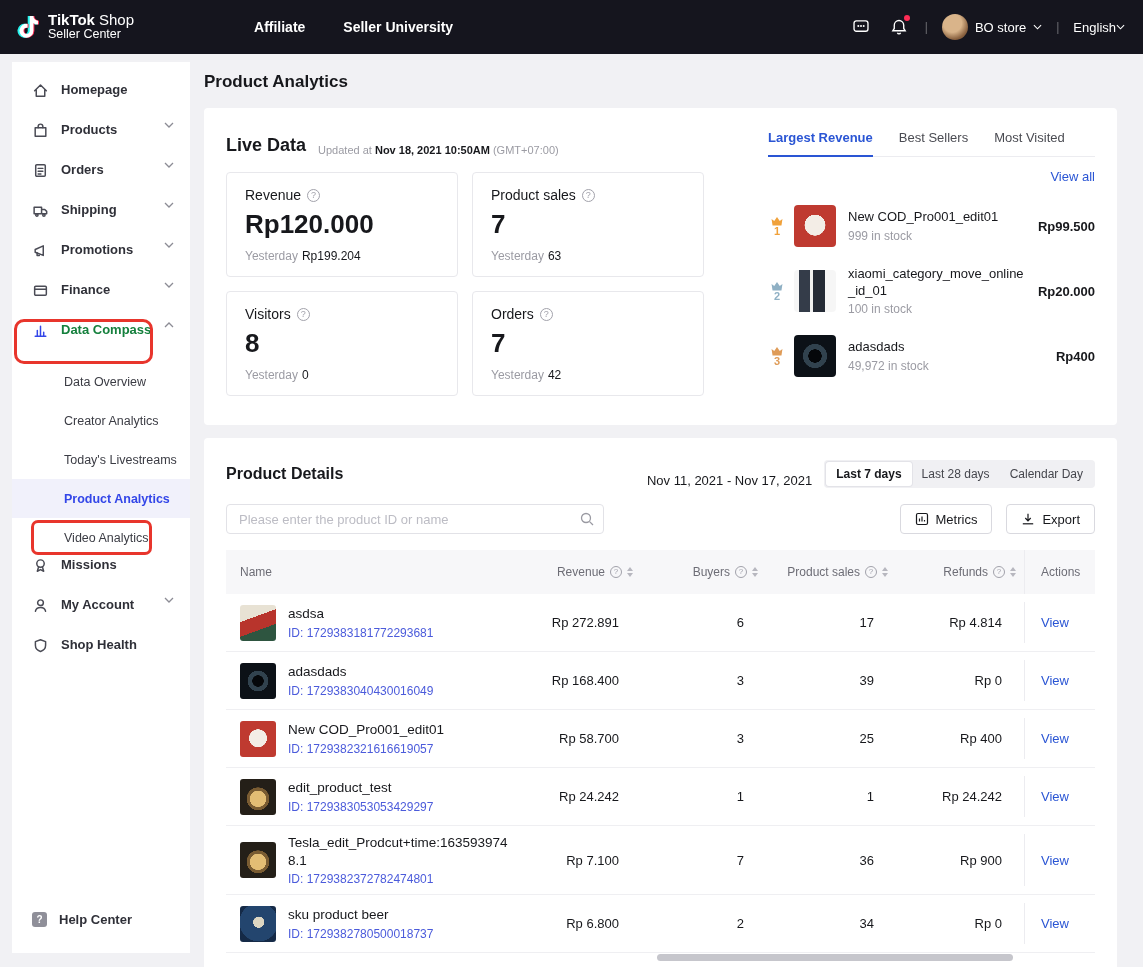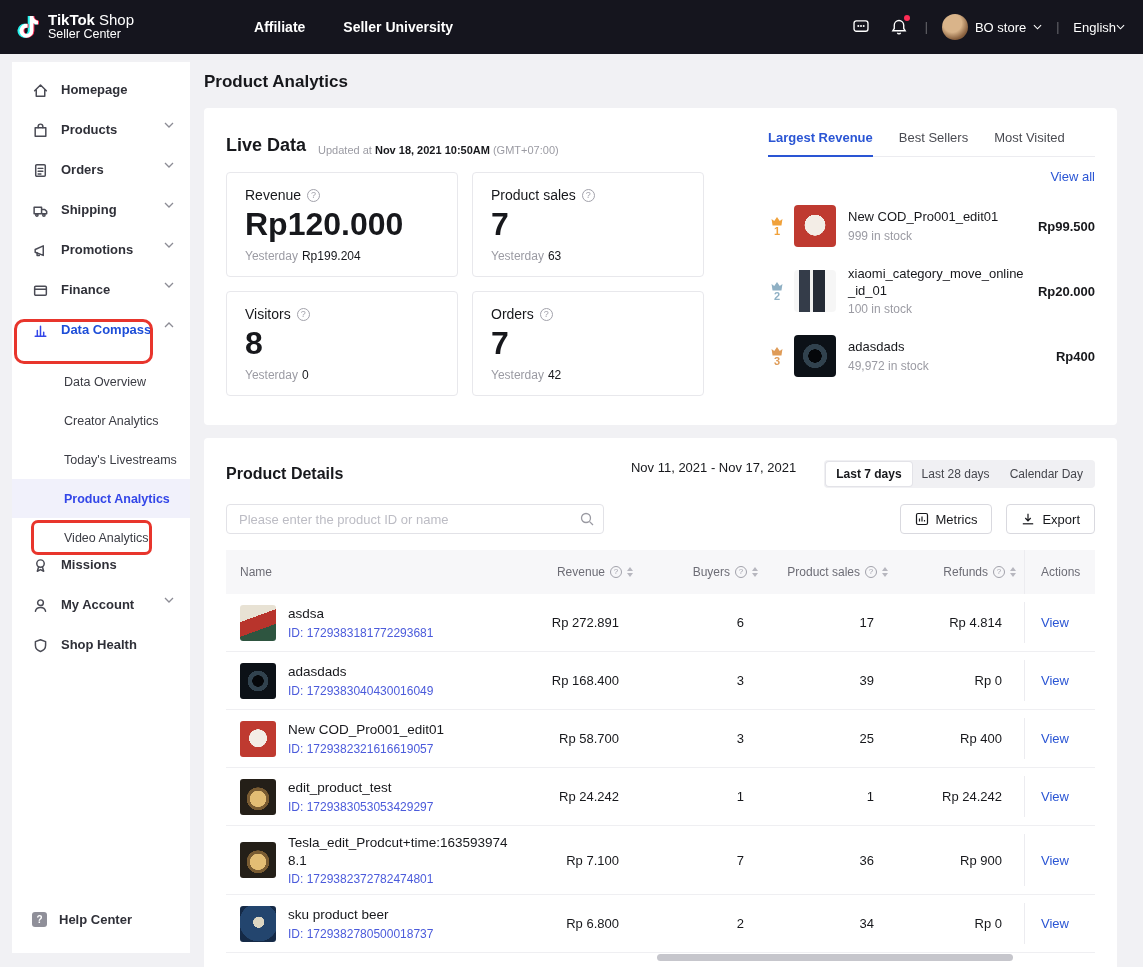--- a/index.html
+++ b/index.html
@@ -26,21 +26,21 @@
   .avatar{width:26px;height:26px;border-radius:50%;background:radial-gradient(circle at 40% 35%,#d9b48a 0 40%,#8a6240 70%,#5d3f27)}
   .store-name,.lang-name{font-size:13px;color:#fff}
   .chev-w{display:flex;align-items:center}
   .lang{display:flex;align-items:center;cursor:pointer}
 
   
   .sidebar{position:absolute;top:62px;left:12px;width:178px;bottom:14px;background:#fff;padding-top:20px;display:flex;flex-direction:column;z-index:1}
   .nav-item{height:40px;display:flex;align-items:flex-start;padding:0 16px 0 20px;cursor:pointer;color:#2f3038;font-size:13px;font-weight:600}
   .nav-item .nav-icon{display:flex;align-items:center;color:#4a4b55;margin-right:12px}
   .nav-item .chev{margin-left:auto;color:#8c8c95;display:flex}
-  .nav-item.active{color:#1d4ed8}
+  .nav-item.active{color:#15803d}
   .nav-item.active .nav-icon{color:#3346e8}
   .sub-item{height:39px;display:flex;align-items:center;padding-left:52px;font-size:12.5px;color:#3b3c44;cursor:pointer}
   .sub-item.active{background:#f1f1fb;color:#3346e8;font-weight:600}
   .help-row{margin-top:auto;height:40px;display:flex;align-items:center;padding-left:20px;font-size:13px;font-weight:600;color:#2f3038;cursor:pointer;margin-bottom:14px}
   .help-ic{width:15px;height:15px;border-radius:3px;background:#8f8f99;color:#fff;font-size:10px;font-weight:bold;display:flex;align-items:center;justify-content:center;margin-right:12px}
 
   
   .main{position:absolute;top:54px;left:204px;width:913px;bottom:0;padding-top:16px}
   .page-title{font-size:17px;font-weight:bold;line-height:24px;margin-bottom:14px}
   .card{background:#fff;border-radius:4px}
@@ -49,21 +49,21 @@
   .live-card{height:317px;padding:22px;display:flex}
   .live-left{width:478px;flex:none}
   .live-header{display:flex;align-items:flex-end;height:26px}
   .live-title{font-size:18px;font-weight:bold}
   .updated{margin-left:12px;font-size:11px;color:#9b9ba3}
   .updated .dt{color:#17181c;font-weight:bold}
   .tiles{margin-top:16px;display:grid;grid-template-columns:232px 232px;grid-auto-rows:105px;gap:14px}
   .tile{border:1px solid #e8e8ec;border-radius:4px;padding:14px 18px;cursor:pointer}
   .tile-label{display:flex;align-items:center;gap:6px;font-size:14px;font-weight:500;color:#17181c}
   .qcircle{width:13px;height:13px;border:1px solid #a2a2ab;border-radius:50%;color:#a2a2ab;font-size:9px;line-height:11px;text-align:center;flex:none;display:inline-block}
-  .tile-value{margin-top:6px;font-size:32px;font-weight:bold;line-height:30px}
+  .tile-value{margin-top:6px;font-size:26px;font-weight:bold;line-height:30px}
   .tile-yest{margin-top:10px;font-size:12px;color:#9b9ba3}
   .tile-yest .yv{color:#17181c;margin-left:4px}
 
   .live-right{flex:1;margin-left:64px;display:flex;flex-direction:column}
   .rank-tabs{display:flex;gap:26px;border-bottom:1px solid #ececf0}
   .rank-tab{font-size:13px;color:#4a4b52;padding-bottom:10px;cursor:pointer;border-bottom:2px solid transparent;margin-bottom:-1px}
   .rank-tab.active{color:#2a55d4;font-weight:600;border-bottom-color:#2a55d4}
   .view-all-row{text-align:right;margin-top:10px}
   .view-all-row a{font-size:13px;color:#2a55d4}
   .rank-list{margin-top:4px}
@@ -74,21 +74,21 @@
   .rank-img{width:42px;height:42px;border-radius:4px;margin-left:8px;flex:none}
   .rank-info{margin-left:12px;flex:1;min-width:0}
   .rank-name{font-size:13px;line-height:1.25;word-break:break-all}
   .rank-stock{font-size:12px;color:#9b9ba3;margin-top:3px}
   .rank-amount{margin-left:8px;font-size:13px;font-weight:bold;white-space:nowrap}
 
   
   .details-card{margin-top:13px;min-height:560px;padding:22px;position:relative}
   .pd-header{display:flex;align-items:center}
   .pd-title{font-size:16px;font-weight:bold}
-  .pd-right{margin-left:auto;display:flex;align-items:flex-start;gap:28px}
+  .pd-right{margin-left:auto;display:flex;align-items:flex-end;gap:12px}
   .date-range{font-size:13px;color:#17181c}
   .seg{display:flex;background:#f0f0f3;border-radius:4px;padding:2px}
   .seg button{border:0;background:transparent;font-family:inherit;font-size:12px;color:#45464d;padding:5px 10px;border-radius:3px;cursor:pointer;white-space:nowrap}
   .seg button.active{background:#fff;color:#17181c;font-weight:600;box-shadow:0 0 0 1px #e3e3e8}
 
   .pd-toolbar{display:flex;align-items:center;margin-top:16px}
   .search-wrap{position:relative;width:378px}
   .search-wrap input{width:100%;height:30px;border:1px solid #e2e2e7;border-radius:4px;padding:0 32px 0 12px;font-size:13px;font-family:inherit;color:#17181c;outline:none}
   .search-wrap input::placeholder{color:#bcbcc4}
   .search-ic{position:absolute;right:10px;top:8px}

